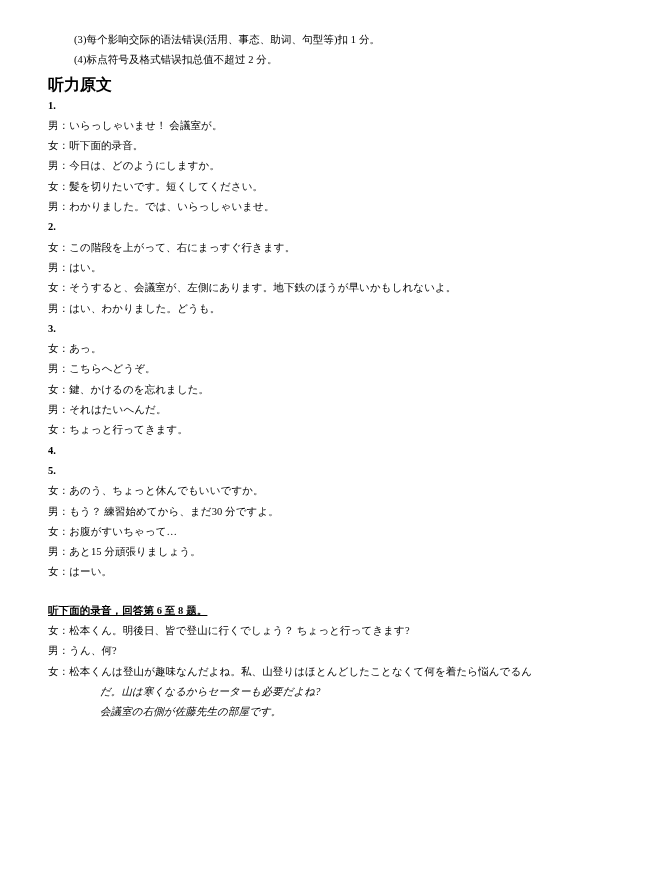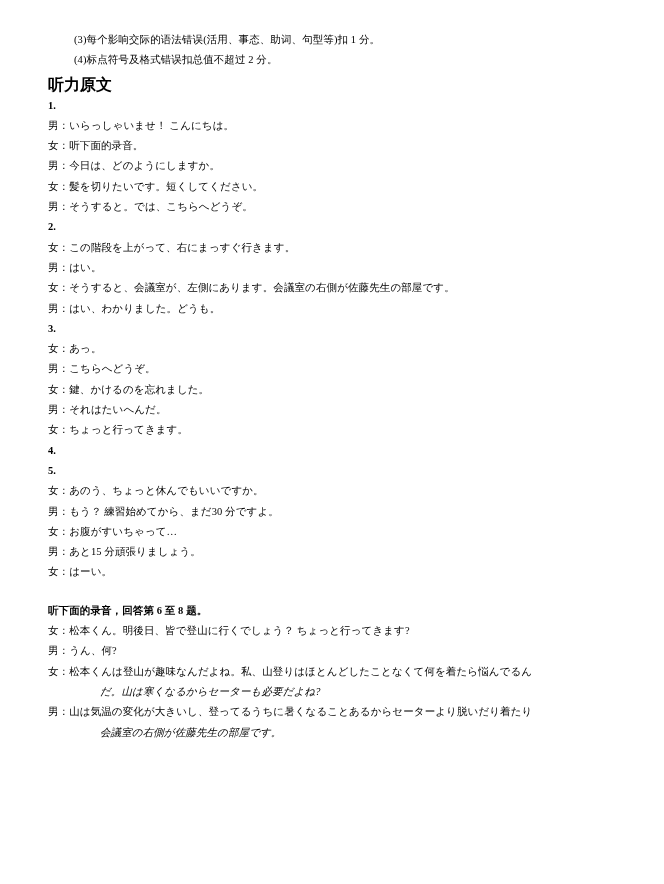--- a/index.html
+++ b/index.html
@@ -27,20 +27,21 @@
     white-space: pre-wrap;
     letter-spacing: 0.1px;
   }
   .indent-hang {
     padding-left: 52px;
     text-indent: 0;
     font-style: italic;
   }
   .bold {
     font-weight: bold;
+    text-decoration: underline;
   }
   .section-title {
     font-size: 16px;
     font-weight: bold;
     line-height: 22px;
     margin-top: 3px;
   }
   .num-label {
     font-size: 10.5px;
     font-weight: bold;
@@ -59,32 +60,32 @@
 
 <div class="page">
 
   <div class="line" style="padding-left:26px;">(3)每个影响交际的语法错误(活用、事态、助词、句型等)扣 1 分。</div>
   <div class="line" style="padding-left:26px;">(4)标点符号及格式错误扣总值不超过 2 分。</div>
 
   <div class="section-title">听力原文</div>
 
   <div class="num-label">1.</div>
   <div class="dialog-wrap">
-    <div class="line">男：いらっしゃいませ！ こんにちは。</div>
+    <div class="line">男：いらっしゃいませ！ 会議室が。</div>
     <div class="line">女：听下面的录音。</div>
     <div class="line">男：今日は、どのようにしますか。</div>
     <div class="line">女：髪を切りたいです。短くしてください。</div>
-    <div class="line">男：そうすると。では、こちらへどうぞ。</div>
+    <div class="line">男：わかりました。では、いらっしゃいませ。</div>
   </div>
 
   <div class="num-label">2.</div>
   <div class="dialog-wrap">
     <div class="line">女：この階段を上がって、右にまっすぐ行きます。</div>
     <div class="line">男：はい。</div>
-    <div class="line">女：そうすると、会議室が、左側にあります。会議室の右側が佐藤先生の部屋です。</div>
+    <div class="line">女：そうすると、会議室が、左側にあります。地下鉄のほうが早いかもしれないよ。</div>
     <div class="line">男：はい、わかりました。どうも。</div>
   </div>
 
   <div class="num-label">3.</div>
   <div class="dialog-wrap">
     <div class="line">女：あっ。</div>
     <div class="line">男：こちらへどうぞ。</div>
     <div class="line">女：鍵、かけるのを忘れました。</div>
     <div class="line">男：それはたいへんだ。</div>
     <div class="line">女：ちょっと行ってきます。</div>
@@ -103,18 +104,17 @@
 
   <div class="gap"></div>
 
   <div class="line bold">听下面的录音，回答第 6 至 8 题。</div>
 
   <div class="dialog-wrap">
     <div class="line">女：松本くん。明後日、皆で登山に行くでしょう？ ちょっと行ってきます?</div>
     <div class="line">男：うん、何?</div>
     <div class="line">女：松本くんは登山が趣味なんだよね。私、山登りはほとんどしたことなくて何を着たら悩んでるん</div>
     <div class="line indent-hang">だ。山は寒くなるからセーターも必要だよね?</div>
-    <div class="line">男：山は気温の変化が大きいし、登ってるうちに暑くなることあるからセーターより脱いだり着たり</div>
     <div class="line indent-hang">会議室の右側が佐藤先生の部屋です。</div>
 
   </div>
 
 </div>
 
 </body></html>

